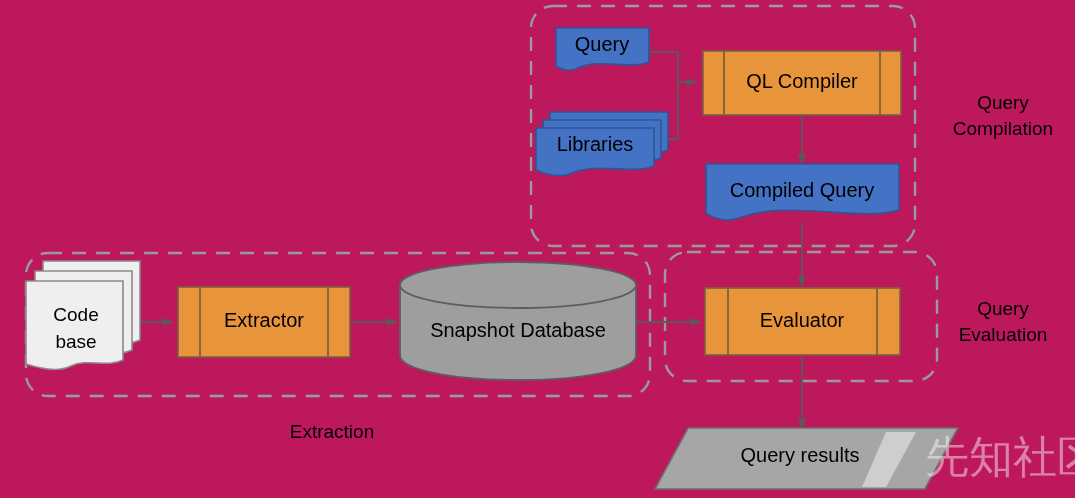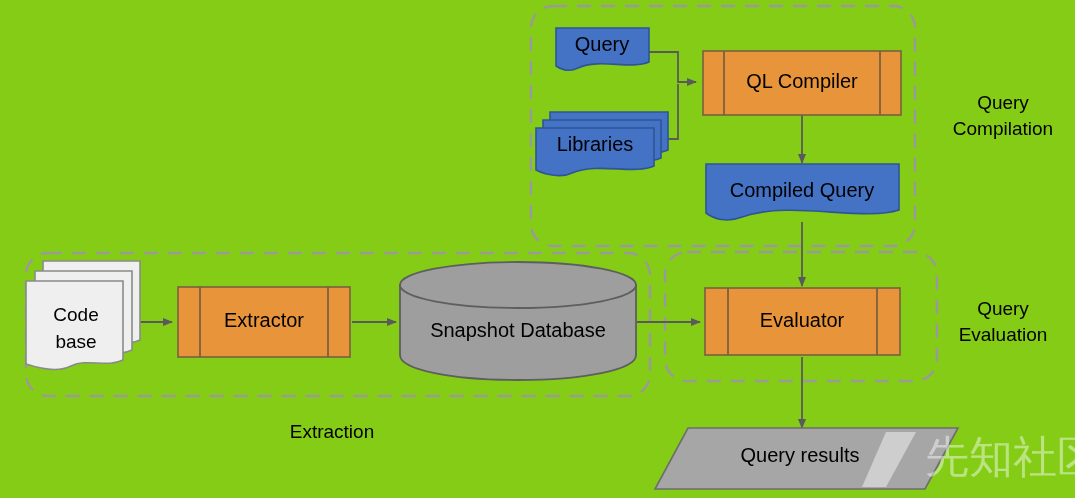--- a/index.html
+++ b/index.html
@@ -7,21 +7,21 @@
     padding: 0;
     background: #ffffff;
   }
   body {
     font-family: "Liberation Sans", sans-serif;
   }
   #diagram-root {
     position: relative;
     width: 1075px;
     height: 498px;
-    background: #84cc16;
+    background: #be185d;
     overflow: hidden;
   }
   #diagram-svg {
     position: absolute;
     left: 0;
     top: 0;
     width: 1075px;
     height: 498px;
   }
   .shape-label {

